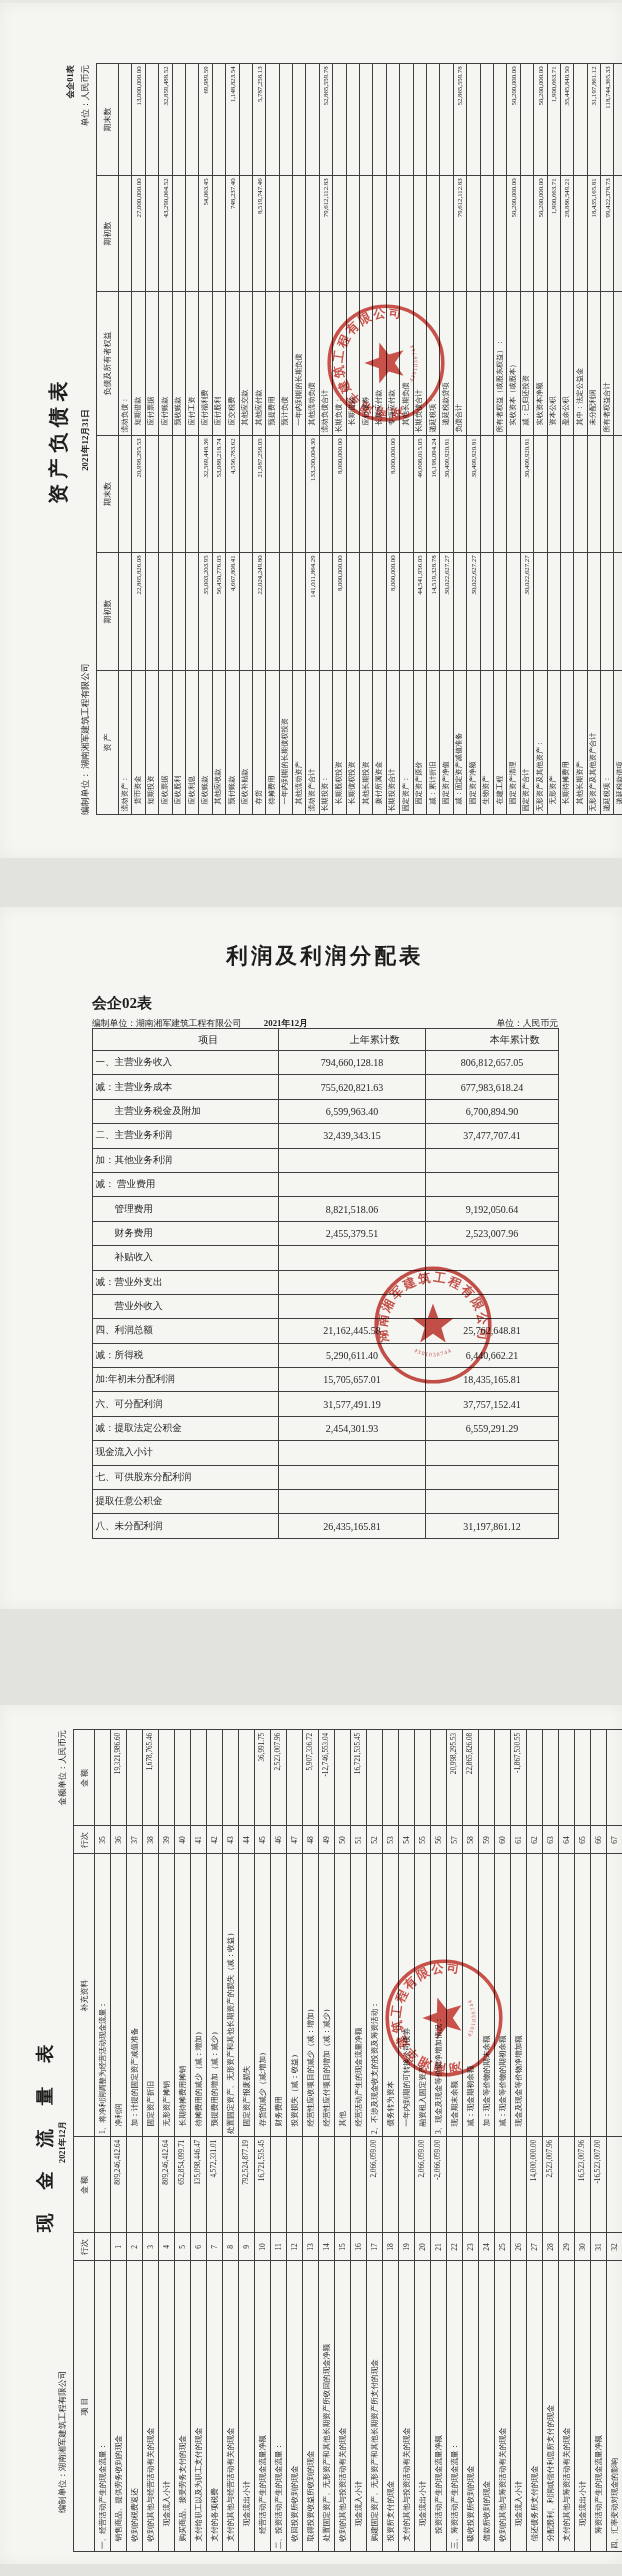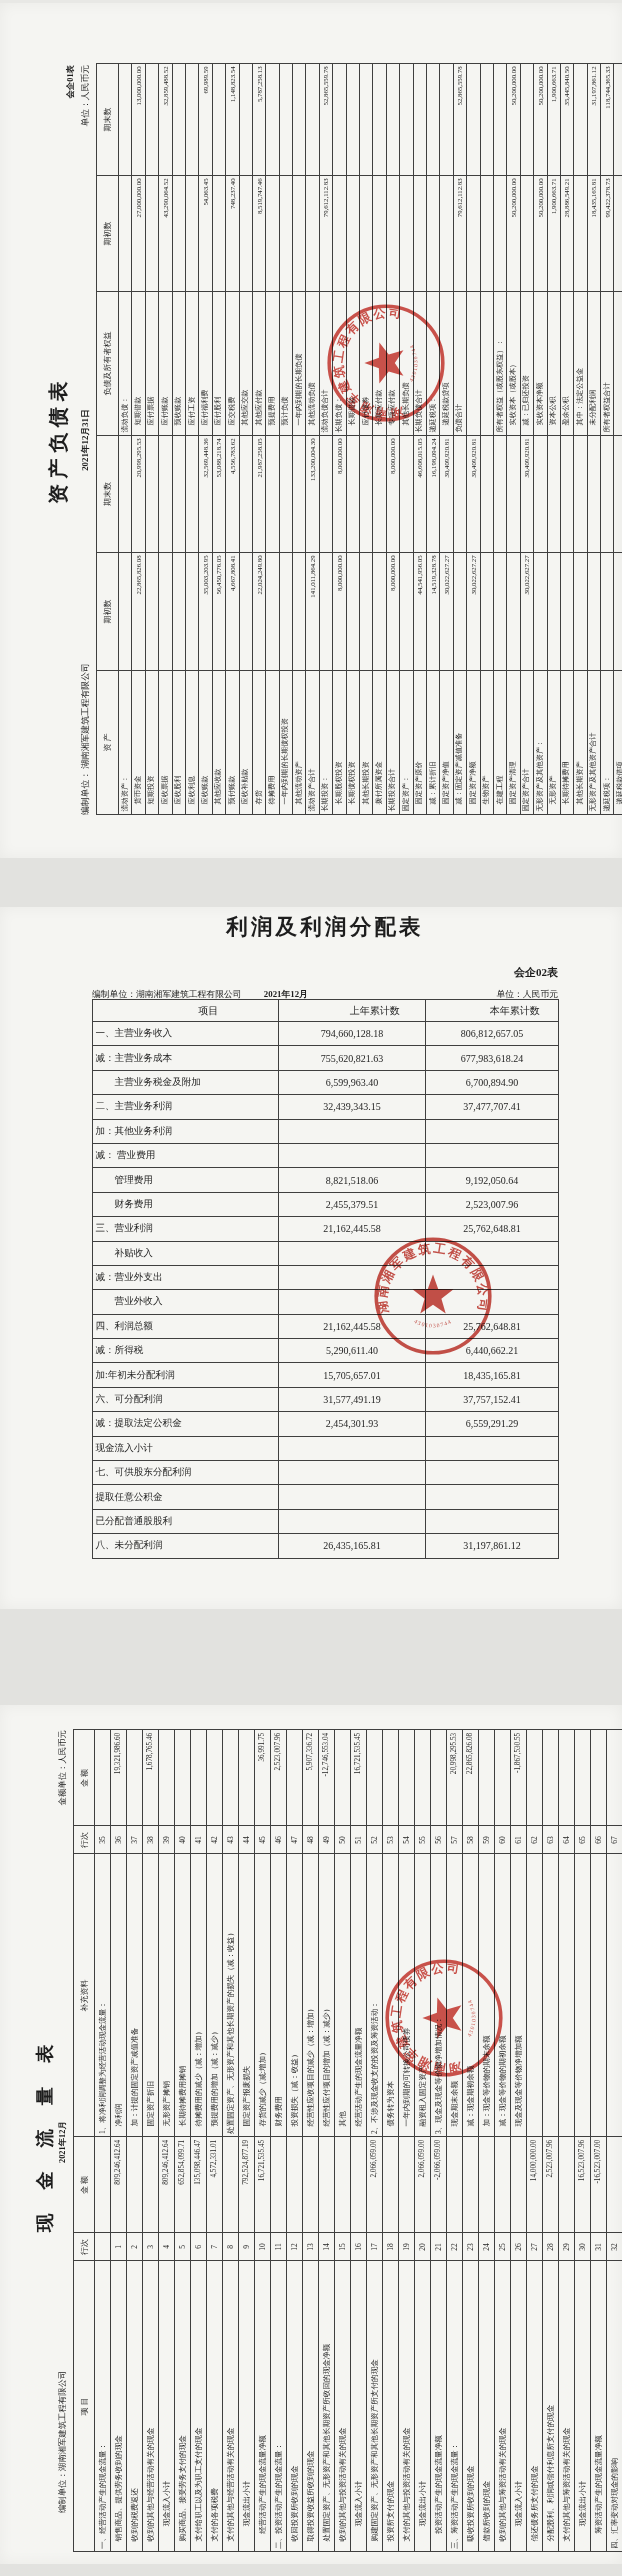--- a/index.html
+++ b/index.html
@@ -404,23 +404,23 @@
           </tbody>
       </table>
       <svg class="stamp" width="128" height="128" viewBox="0 0 160 160" style="left:429px;top:322px;">
         <use href="#stampg"></use>
         <text font-size="15.5" font-weight="bold" fill="#c23a32" letter-spacing="2.5" font-family="Liberation Serif, serif"><textPath href="#stArc" startOffset="50%" text-anchor="middle">湖南湘军建筑工程有限公司</textPath></text>
         <text font-size="7" fill="#c23a32" letter-spacing="1.5" font-family="Liberation Serif, serif"><textPath href="#stNum" startOffset="50%" text-anchor="middle">4301030744</textPath></text>
       </svg>
     </div>
   </div>
 
-  <div style="position:absolute;left:0;top:880px;width:622px;height:806px;">
+  <div style="position:absolute;left:0;top:909px;width:622px;height:806px;">
     <div class="sheet-title" style="left:92px;top:32px;width:466px;font-size:21.5px;letter-spacing:3.2px;">利润及利润分配表</div>
-    <div class="meta-line" style="left:92px;top:85px;width:466px;text-align:right;font-size:11px;font-weight:bold;">会企02表</div>
+    <div class="meta-line" style="left:92px;top:85px;width:466px;text-align:left;font-size:15px;font-weight:bold;">会企02表</div>
     <div class="meta-line" style="left:92px;top:109px;width:466px;display:flex;">
       <span style="text-align:left;">编制单位：湖南湘军建筑工程有限公司</span>
       <span style="margin-left:22.3px;font-weight:bold;">2021年12月</span>
       <span style="flex:1;text-align:right;">单位：人民币元</span>
     </div>
     <table class="fin-table" id="is-table" style="left:92px;top:119px;width:466px;">
       <colgroup>
           <col style="width:186px">
           <col style="width:147px">
           <col style="width:133px">
@@ -467,25 +467,20 @@
             <td>　　管理费用</td>
             <td class="cnum">8,821,518.06</td>
             <td class="cnum">9,192,050.64</td>
           </tr>
           <tr>
             <td>　　财务费用</td>
             <td class="cnum">2,455,379.51</td>
             <td class="cnum">2,523,007.96</td>
           </tr>
           <tr>
-            <td>三、营业利润</td>
-            <td class="cnum">21,162,445.58</td>
-            <td class="cnum">25,762,648.81</td>
-          </tr>
-          <tr>
             <td>　　补贴收入</td>
             <td class="cnum"></td>
             <td class="cnum"></td>
           </tr>
           <tr>
             <td>减：营业外支出</td>
             <td class="cnum"></td>
             <td class="cnum"></td>
           </tr>
           <tr>
@@ -523,25 +518,20 @@
             <td class="cnum"></td>
             <td class="cnum"></td>
           </tr>
           <tr>
             <td>七、可供股东分配利润</td>
             <td class="cnum"></td>
             <td class="cnum"></td>
           </tr>
           <tr>
             <td>提取任意公积金</td>
-            <td class="cnum"></td>
-            <td class="cnum"></td>
-          </tr>
-          <tr>
-            <td>已分配普通股股利</td>
             <td class="cnum"></td>
             <td class="cnum"></td>
           </tr>
           <tr>
             <td>八、未分配利润</td>
             <td class="cnum">26,435,165.81</td>
             <td class="cnum">31,197,861.12</td>
           </tr>
         </tbody>
     </table>

